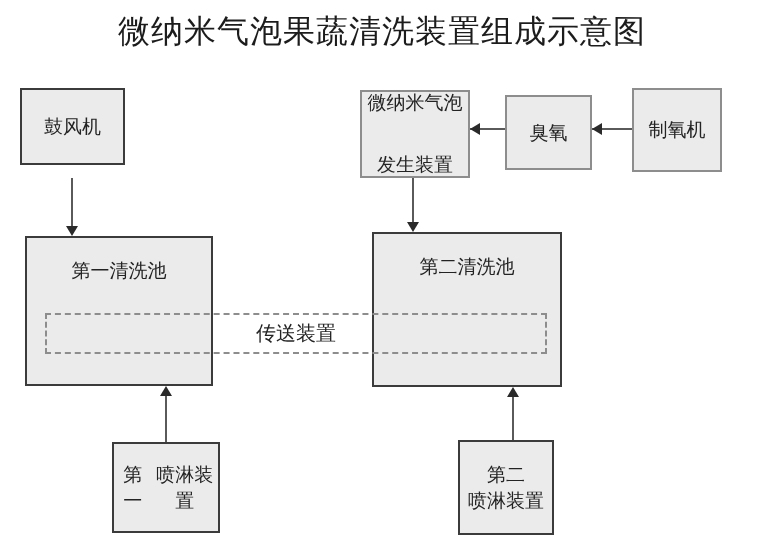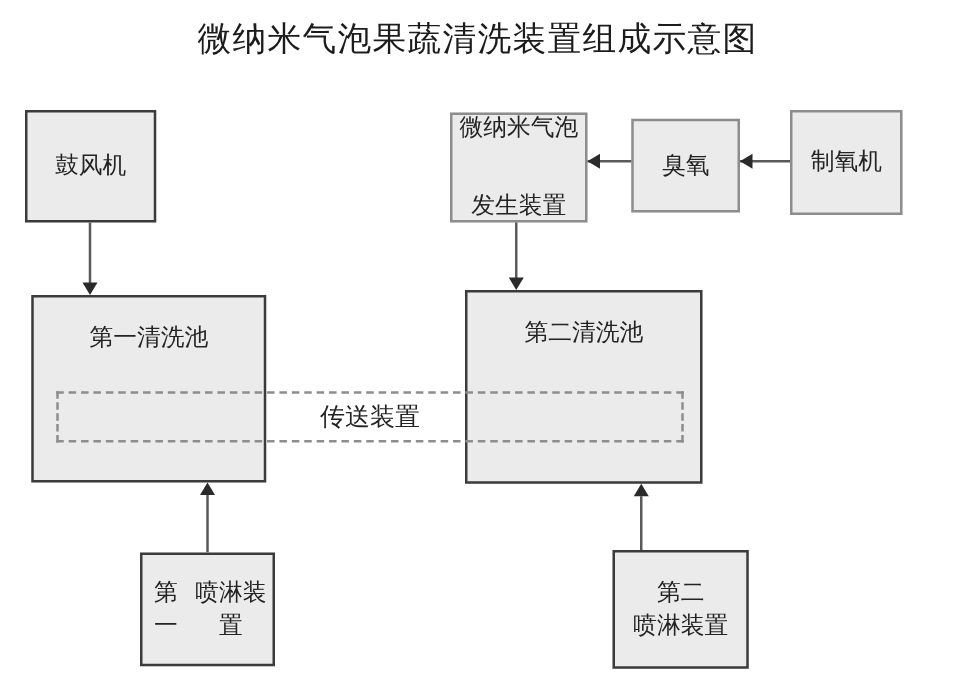--- a/index.html
+++ b/index.html
@@ -16,21 +16,21 @@
     height: 546px;
     background: #ffffff;
     overflow: hidden;
   }
   .title {
     position: absolute;
     left: 0;
     top: 14px;
     width: 764px;
     text-align: center;
-    font-size: 27px;
+    font-size: 32px;
     line-height: 34px;
     color: #1c1c1c;
     letter-spacing: 1px;
     font-family: "Liberation Serif", "DejaVu Serif", serif;
   }
   .node {
     position: absolute;
     box-sizing: border-box;
     background: #ebebeb;
     border: 2px solid #3b3b3b;
@@ -108,21 +108,21 @@
     border-right: 10px solid #2a2a2a;
   }
 </style>
 </head>
 <body>
 
 <div id="canvas">
 
   <div class="title">微纳米气泡果蔬清洗装置组成示意图</div>
 
-  <div class="node" style="left:20px; top:88px; width:105px; height:90px;">
+  <div class="node" style="left:20px; top:88px; width:105px; height:77px;">
     <span class="label">鼓风机</span>
   </div>
 
   <div class="node thin" style="left:360px; top:90px; width:110px; height:88px; flex-direction:column;gap:36px;">
     <span class="label">微纳米气泡</span>
     <span class="label">发生装置</span>
   </div>
 
   <div class="node thin" style="left:505px; top:95px; width:87px; height:75px; ">
     <span class="label">臭氧</span>
@@ -160,18 +160,18 @@
   <div class="arrow-up" style="left:160px; top:386px;"></div>
 
   <div class="vline" style="left:512px; top:397px; height:43px;"></div>
   <div class="arrow-up" style="left:507px; top:387px;"></div>
 
   <div class="node thin" style="left:112px; top:442px; width:108px; height:91px; flex-direction:row; border-color:#3b3b3b;">
     <span class="label">第一</span>
     <span class="label">喷淋装置</span>
   </div>
 
-  <div class="node thin" style="left:458px; top:440px; width:109px; height:95px; flex-direction:column; border-color:#3b3b3b;margin-left:32px;">
+  <div class="node thin" style="left:458px; top:440px; width:96px; height:95px; flex-direction:column; border-color:#3b3b3b;">
     <span class="label">第二</span>
     <span class="label">喷淋装置</span>
   </div>
 
 </div>
 
 </body></html>

